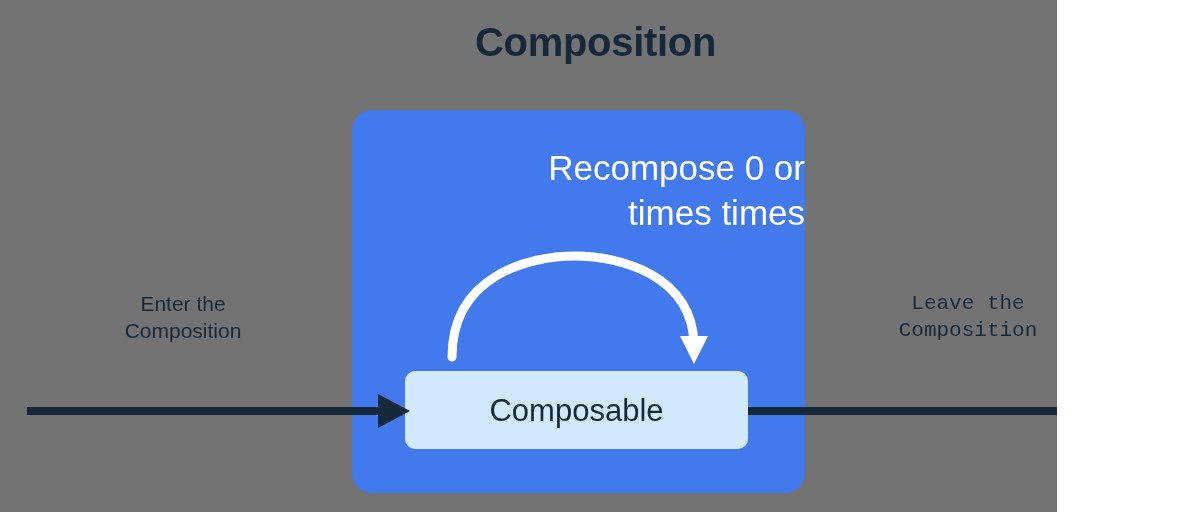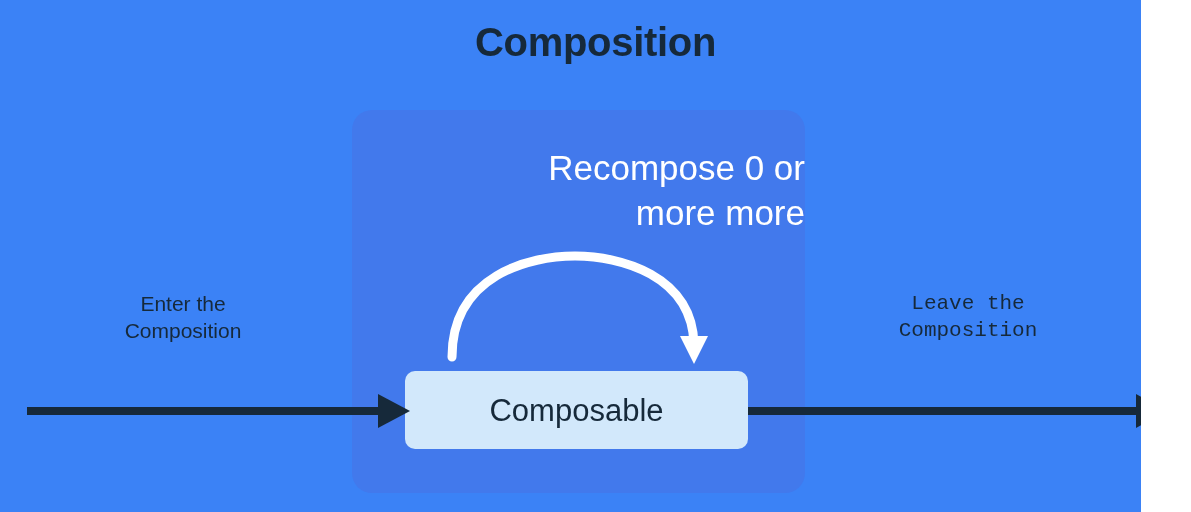--- a/index.html
+++ b/index.html
@@ -5,23 +5,23 @@
   html, body {
     margin: 0;
     padding: 0;
     background: #ffffff;
   }
   body {
     font-family: "Liberation Sans", sans-serif;
   }
   #canvas {
     position: relative;
-    width: 1141px;
+    width: 1057px;
     height: 512px;
-    background: #3b82f6;
+    background: #737373;
     overflow: hidden;
   }
 
   
   #diagram-title {
     position: absolute;
     left: 0;
     top: 20px;
     width: 1191px;
     text-align: center;
@@ -125,21 +125,21 @@
 <body>
 
 <div id="canvas">
 
   <div id="diagram-title">Composition</div>
 
   <div id="composition-box"></div>
 
   <div id="recompose-label">
     <div>Recompose 0 or</div>
-    <div>more more</div>
+    <div>times times</div>
   </div>
 
   <svg id="recompose-arrow" viewBox="0 0 290 130">
     <path d="M 22 117 C 22 35, 100 16, 145 16 C 190 16, 262 35, 264 104" fill="none" stroke="#FFFFFF" stroke-width="9" stroke-linecap="round"></path>
     <path d="M 250 96 L 278 96 L 264 124 Z" fill="#FFFFFF"></path>
   </svg>
 
   <div id="composable-box">
     <span id="composable-label">Composable</span>
   </div>

